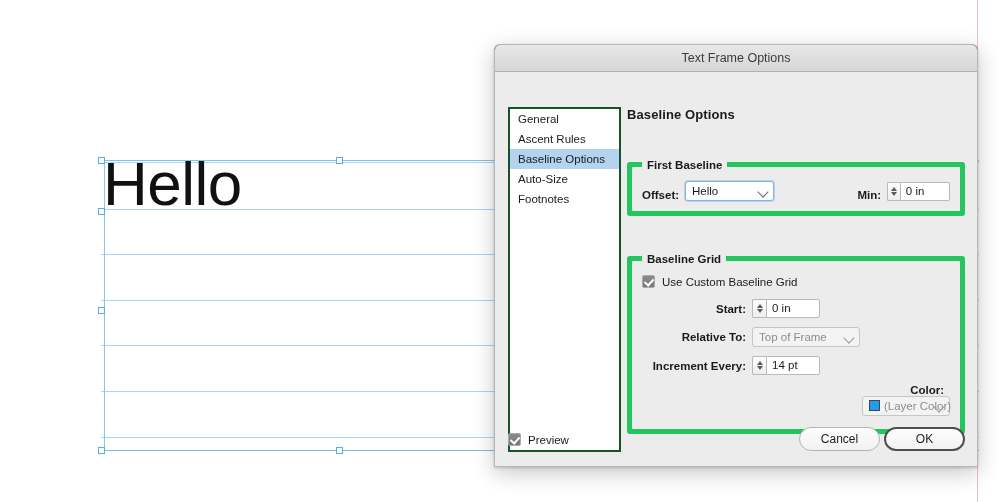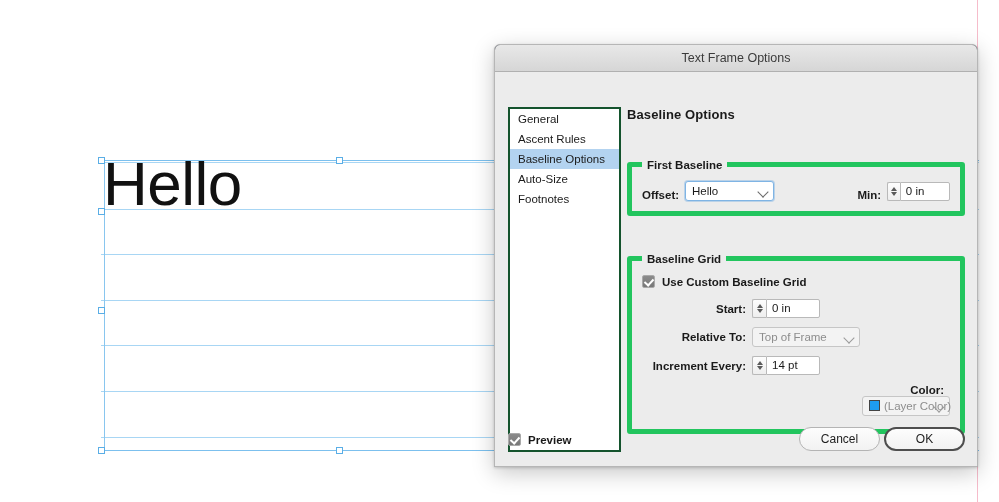--- a/index.html
+++ b/index.html
@@ -273,21 +273,21 @@
     left: 3px; top: 1px;
     width: 4px; height: 7px;
     border-right: 2px solid #ffffff;
     border-bottom: 2px solid #ffffff;
     transform: rotate(42deg);
   }
   .cb-label {
     font-size: 11.5px;
     color: #1a1a1a;
     margin-left: 7px;
-    font-weight: bold;
+    font-weight: normal;
   }
 
   
   .swatch {
     display: inline-block;
     width: 11px; height: 11px;
     background: #1e9cf0;
     border: 1px solid #444444;
     box-sizing: border-box;
     vertical-align: -1px;

